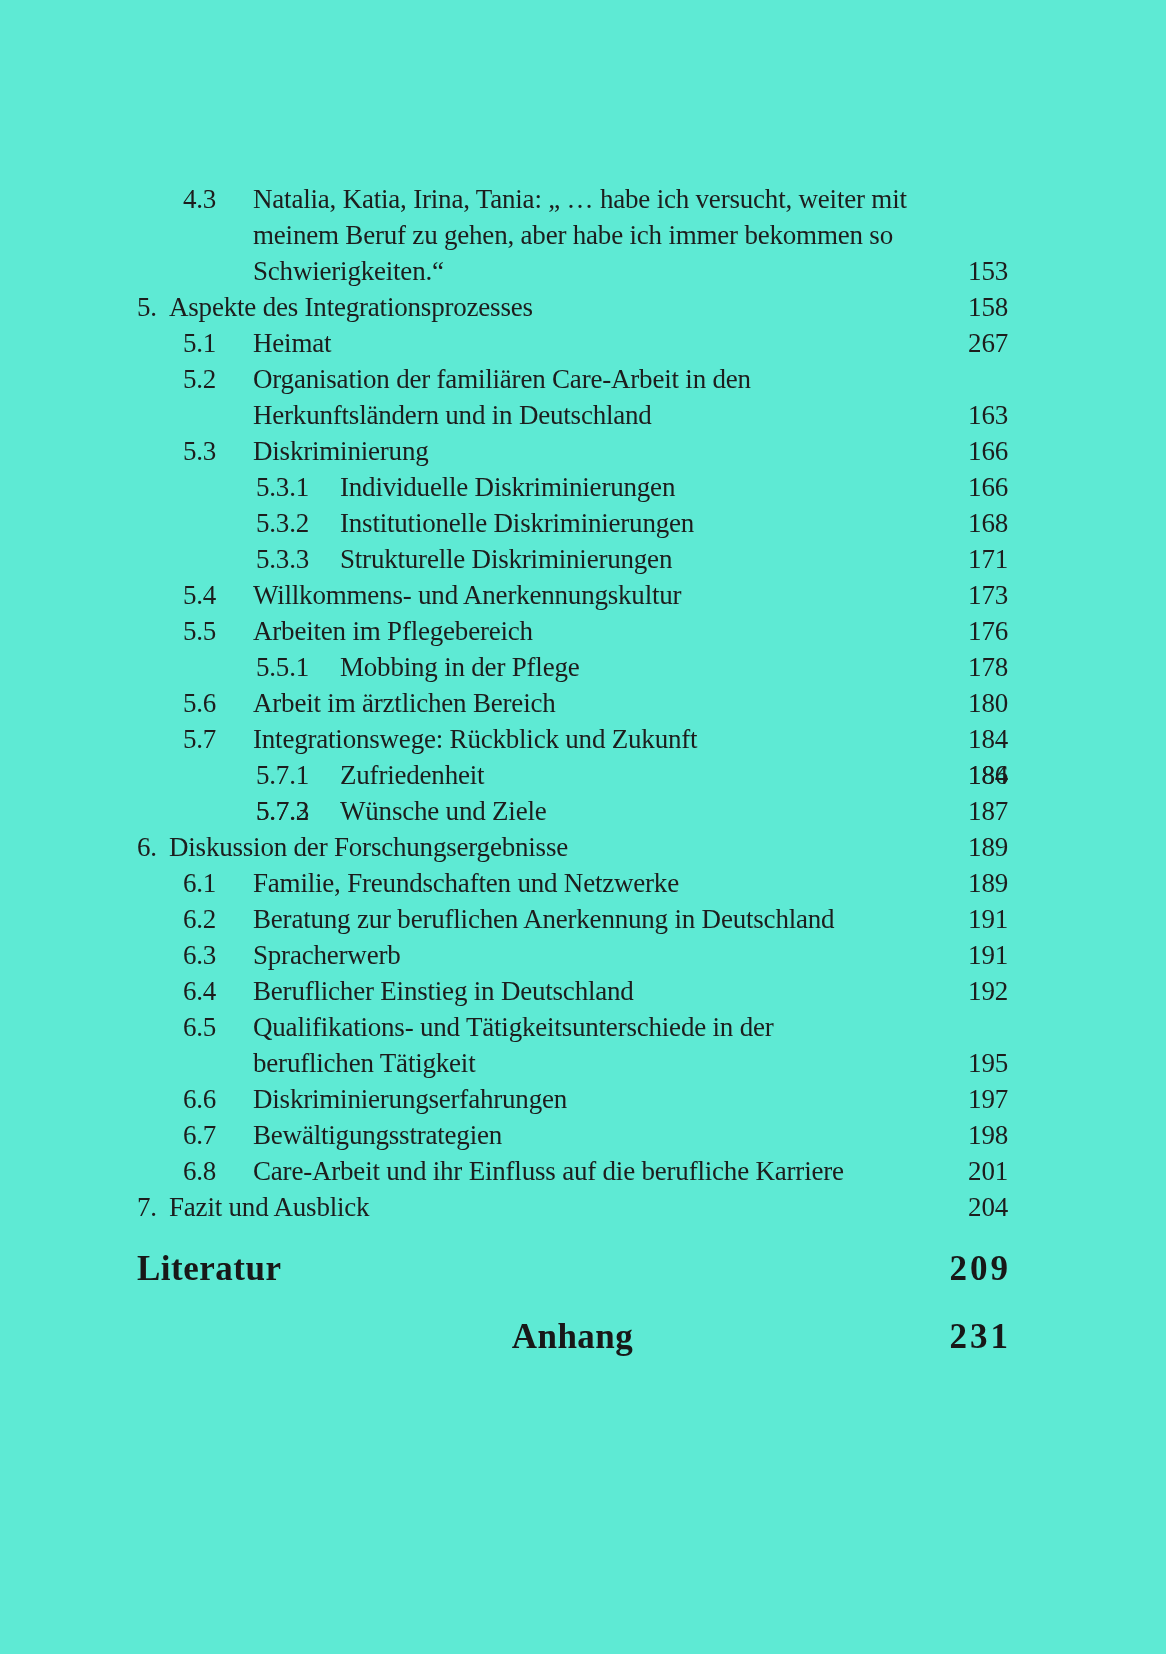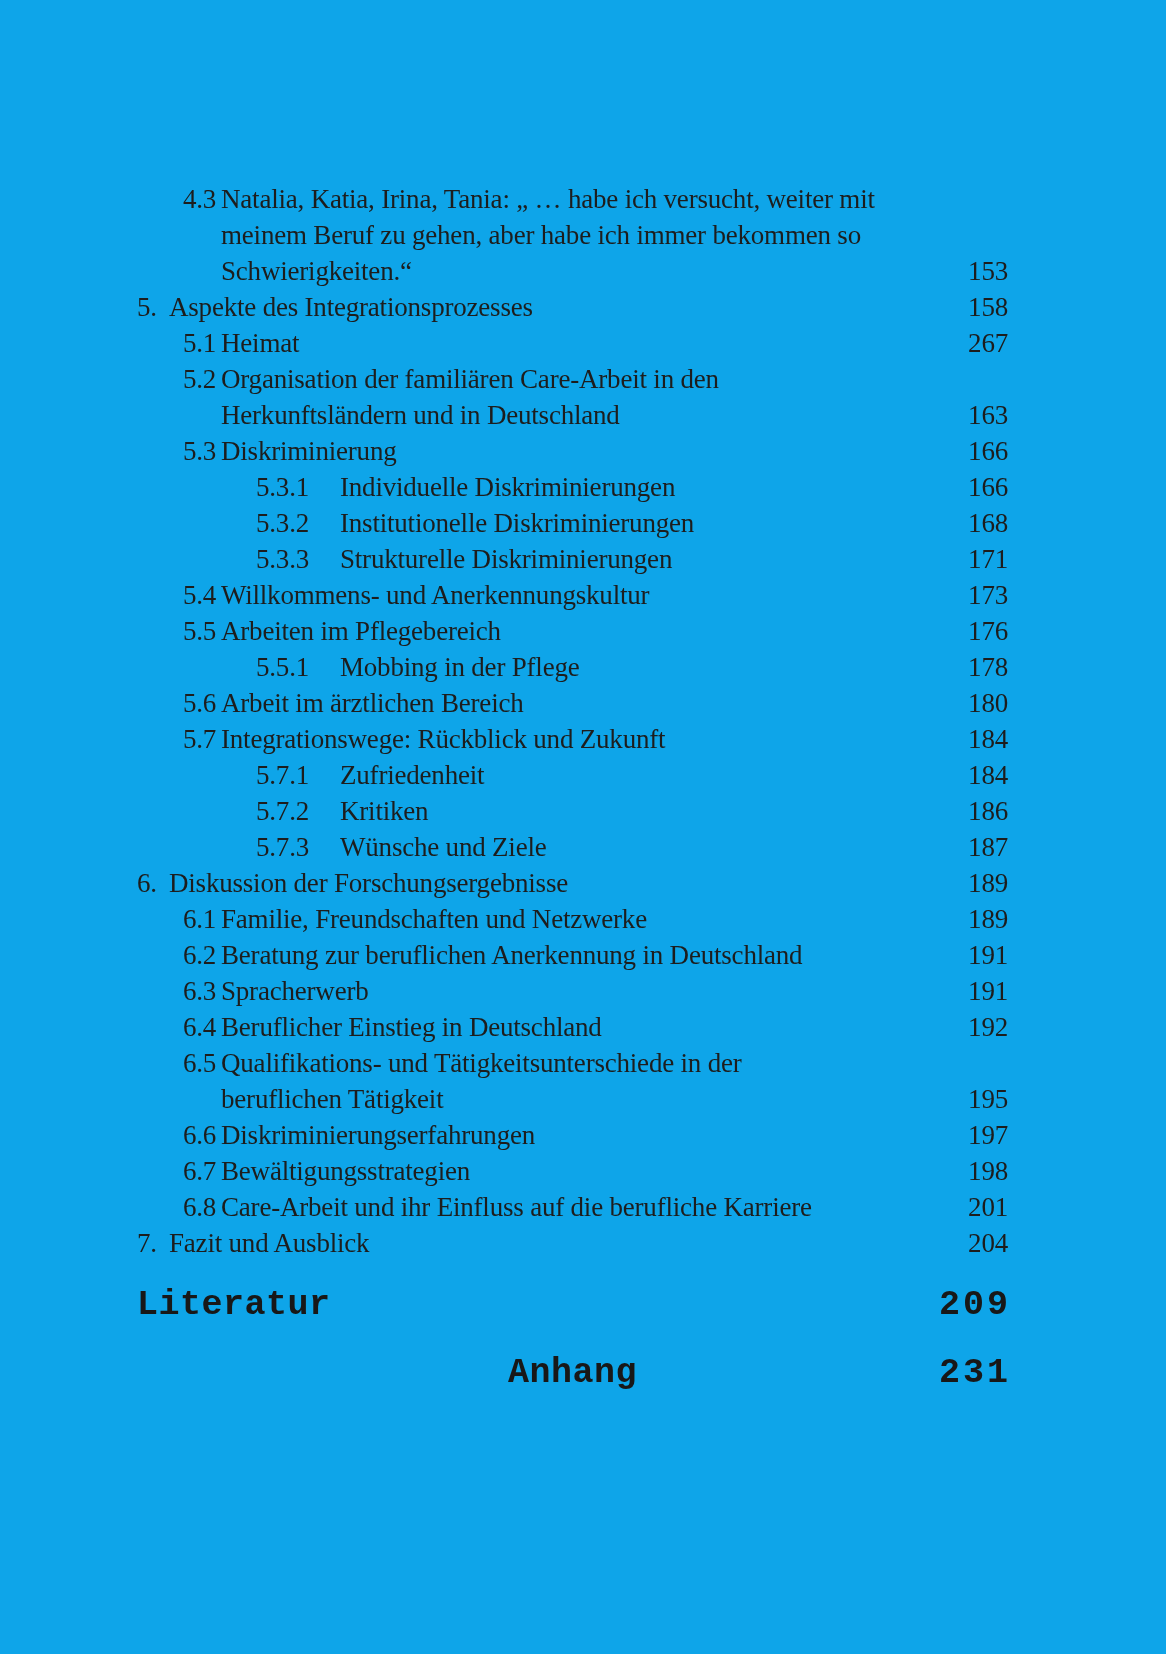--- a/index.html
+++ b/index.html
@@ -1,54 +1,54 @@
 <!DOCTYPE html>
 <html><head>
 <meta charset="utf-8">
 <style>
   html, body { margin: 0; padding: 0; background: #e8e8e8; }
   .page {
     position: relative;
     width: 1166px;
     height: 1654px;
-    background: #0ea5e9;
+    background: #5eead4;
     overflow: hidden;
     font-family: "Liberation Serif", serif;
     color: #1d1d1d;
   }
   .toc {
     position: absolute;
     left: 137px;
     top: 181px;
     width: 871px;
   }
   .toc-row {
     position: relative;
     font-size: 27px;
     line-height: 36px;
     letter-spacing: -0.2px;
   }
   .toc-row .num { position: absolute; top: 0; white-space: nowrap; }
   .level-1 .num   { left: 0; }
   .level-1 .title { margin-left: 32px; }
   .level-2 .num   { left: 46px; }
-  .level-2 .title { margin-left: 84px; }
+  .level-2 .title { margin-left: 116px; }
   .level-3 .num   { left: 119px; }
   .level-3 .title { margin-left: 203px; }
   .toc-row.italic { }
   .tline { white-space: nowrap; }
   .page-num {
     position: absolute;
     right: 0;
     bottom: 0;
     line-height: 36px;
   }
   .back-row {
     position: relative;
-    font-family: Liberation Mono, monospace;
+    font-family: Liberation Serif, serif;
     font-weight: bold;
     font-size: 35px;
     line-height: 46px;
     letter-spacing: 0.5px;
     color: #181818;
   }
   .back-row .back-page {
     position: absolute;
     right: -3px;
     bottom: 0;
@@ -173,23 +173,20 @@
   <div class="toc-row level-3 italic">
     <span class="num">5.7.1</span>
     <div class="title">
             <div class="tline">Zufriedenheit</div>
           </div>
     <span class="page-num">184</span>
   </div>
 
   <div class="toc-row level-3 italic">
     <span class="num">5.7.2</span>
-    <div class="title">
-            <div class="tline">Kritiken</div>
-          </div>
     <span class="page-num">186</span>
   </div>
 
   <div class="toc-row level-3 italic">
     <span class="num">5.7.3</span>
     <div class="title">
             <div class="tline">Wünsche und Ziele</div>
           </div>
     <span class="page-num">187</span>
   </div>

